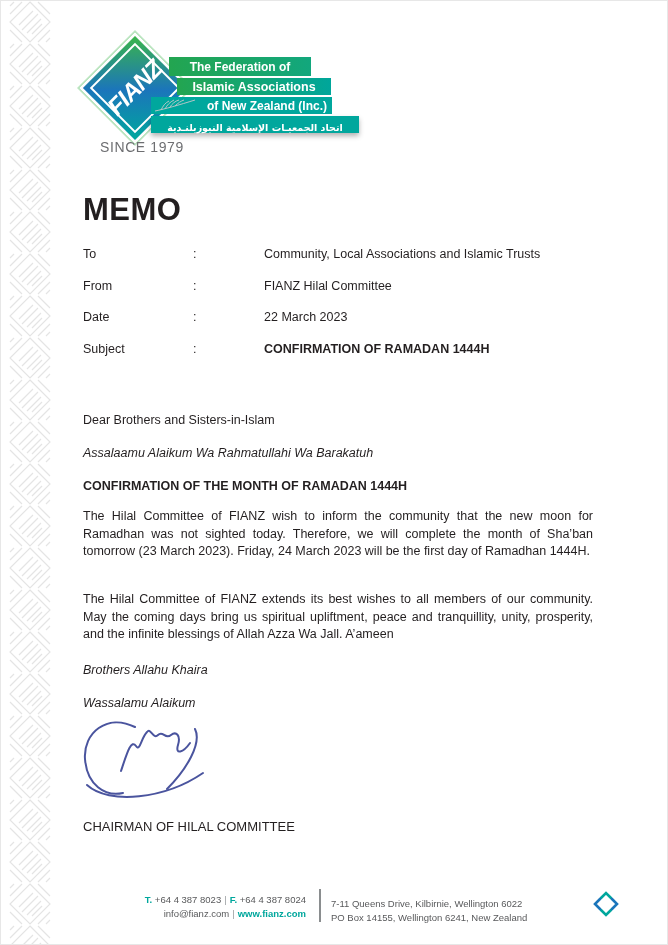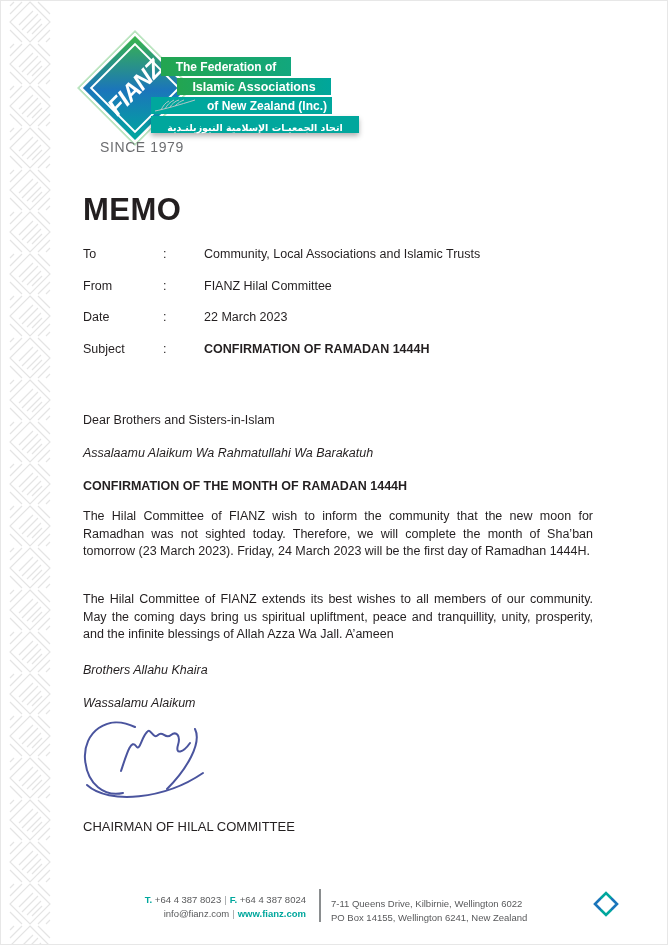--- a/index.html
+++ b/index.html
@@ -21,35 +21,35 @@
   }
   .logo-diamond::before {
     content:""; position:absolute; inset:5px; border:2px solid #ffffff; pointer-events:none;
   }
   .logo-monogram {
     transform:rotate(-90deg); color:#ffffff; font-weight:bold; font-style:italic;
     font-size:24px; letter-spacing:-1px; white-space:nowrap;
   }
   .banner { position:absolute; z-index:2; display:flex; align-items:center; justify-content:center;
     color:#fff; font-weight:bold; font-size:12px; white-space:nowrap; }
-  .banner-1 { left:160px; top:56px; width:130px; height:19px;
+  .banner-1 { left:168px; top:56px; width:142px; height:19px;
     background:linear-gradient(to right,#23a550,#12a77d); }
   .banner-2 { left:176px; top:77px; width:154px; height:17px;
     background:linear-gradient(to right,#23a550,#00a69b); font-size:12.5px; }
   .banner-3 { left:150px; top:96px; width:181px; height:17px;
     background:#00a79d; justify-content:flex-end; padding-right:5px; font-size:12px; }
   .banner-4 { left:150px; top:115px; width:208px; height:17px; background:#00a79d;
     box-shadow:0 3px 5px rgba(0,0,0,.3); font-weight:bold;align-items:flex-end; }
   .arabic-text { font-family:"DejaVu Sans", sans-serif; font-size:9.5px; direction:rtl; }
   .fern { position:absolute; left:2px; top:0; height:17px; }
   .since { position:absolute; left:99px; top:138px; font-size:14px; color:#6d6e71; letter-spacing:.6px; z-index:2; }
   
   .memo-title { position:absolute; left:82px; top:191px; font-size:31px; font-weight:800; letter-spacing:.5px; }
   .memo-rows { position:absolute; left:82px; top:247px; width:510px; font-size:12.5px; }
-  .memo-row { display:flex; margin-bottom:18.5px; line-height:13px; }
+  .memo-row { display:flex; margin-bottom:18.5px; line-height:13px;gap:30px; }
   .memo-label { width:80px; }
   .memo-colon { width:41px; }
   .memo-value.bold { font-weight:bold; }
   
   .tblock { position:absolute; left:82px; width:510px; font-size:12.5px; line-height:17.5px; }
   .italic { font-style:italic; }
   .bold { font-weight:bold; }
   .para { text-align:justify; }
   .sig { position:absolute; left:74px; top:712px; }
   

